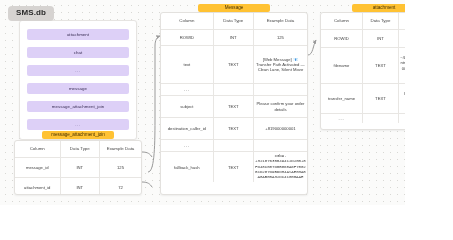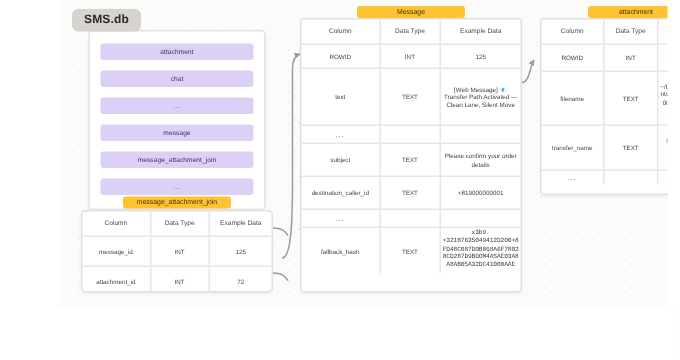--- a/index.html
+++ b/index.html
@@ -16,21 +16,20 @@
   #canvas {
     position: relative;
     width: 405px;
     height: 205px;
     background-color: #fbfbfa;
     background-image: radial-gradient(#d8d8d4 0.6px, transparent 0.6px);
     background-size: 7px 7px;
     background-position: 2px 2px;
     box-sizing: border-box;
     overflow: hidden;
-    margin-left: 40px;
   }
 
   
   #db-badge {
     position: absolute;
     left: 8px;
     top: 6px;
     padding: 3px 8px 4px 8px;
     background: #d6d3d1;
     border-radius: 4px;

